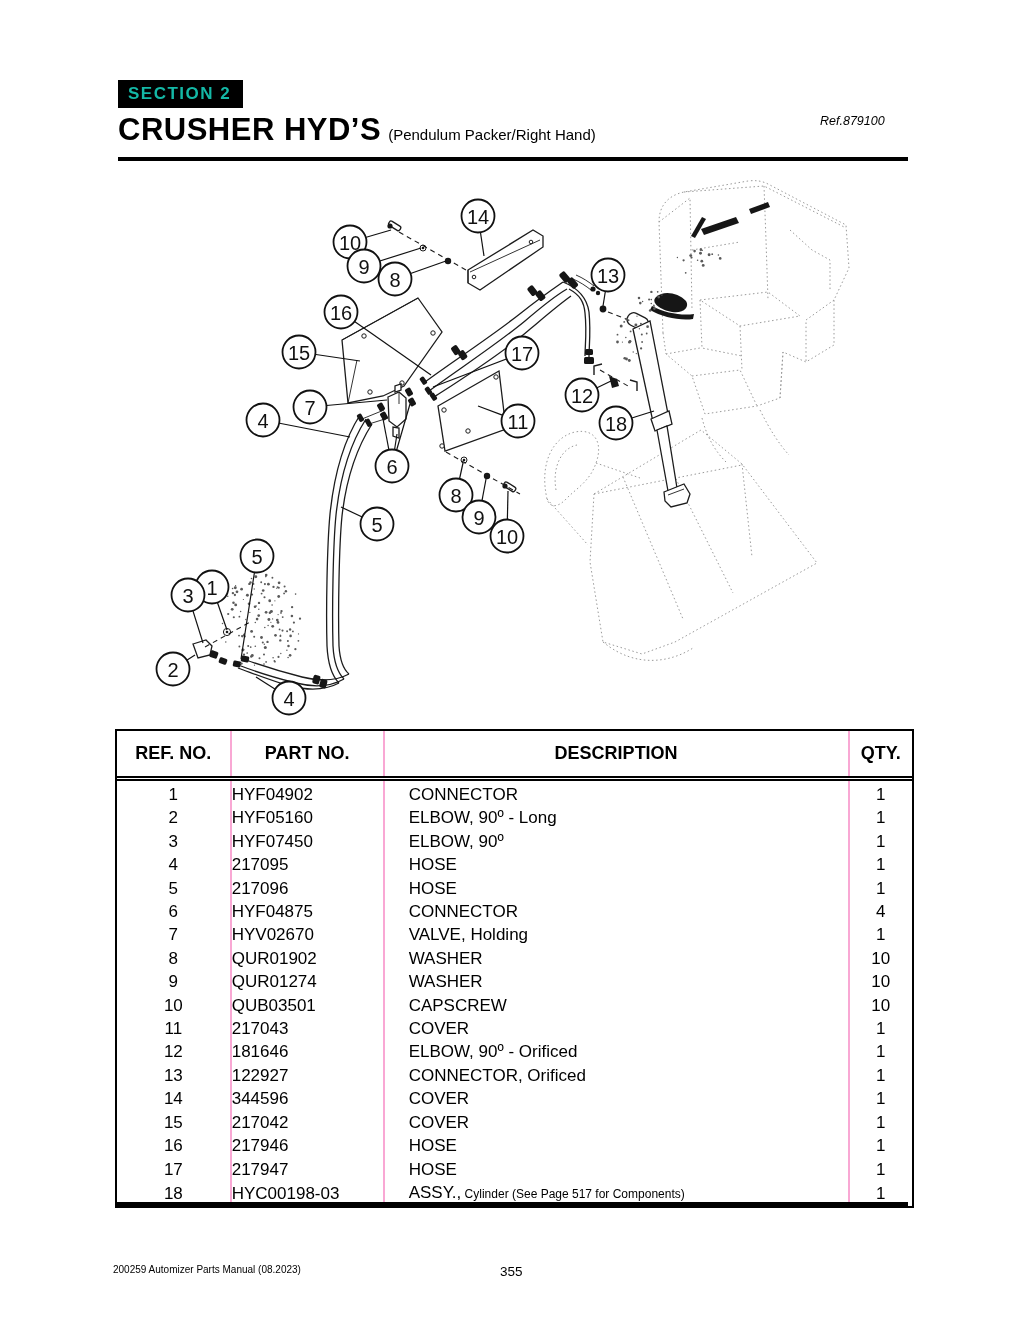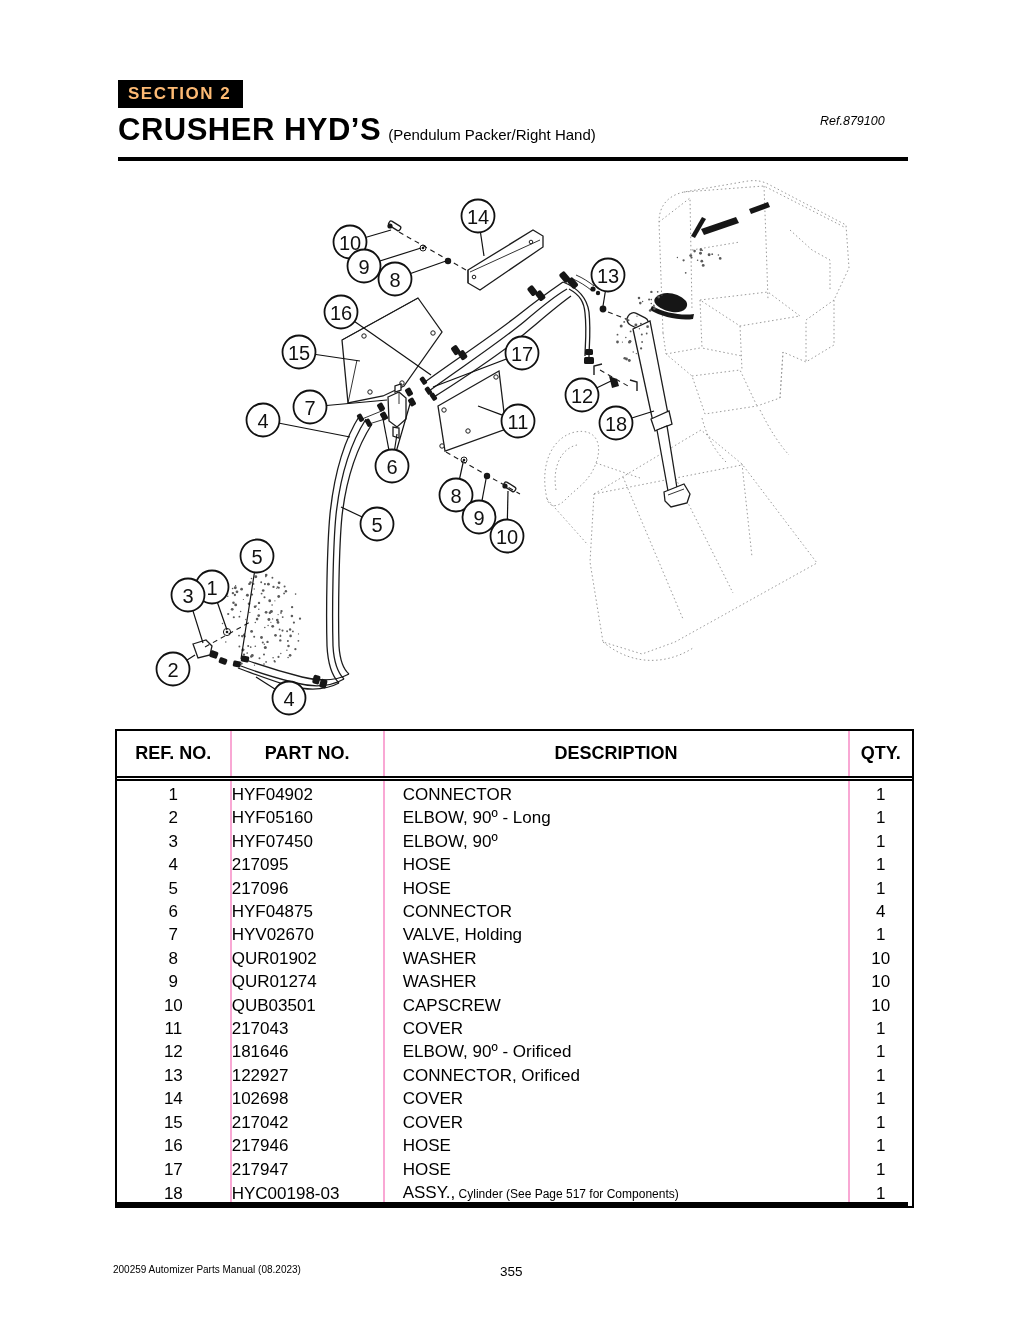--- a/index.html
+++ b/index.html
@@ -5,21 +5,21 @@
   html,body { margin:0; padding:0; }
   body {
     width:1024px; height:1326px; position:relative; background:#ffffff;
     font-family:"Liberation Sans", sans-serif; color:#000;
     overflow:hidden;
   }
   .abs { position:absolute; }
 
   
   #section-badge {
-    left:118px; top:80px; height:28px; background:#000; color:#fdba74;
+    left:118px; top:80px; height:28px; background:#000; color:#14b8a6;
     font-weight:bold; font-size:17px; line-height:28px;
     padding:0 12px 0 10px; letter-spacing:1.5px;
   }
   #title-line { left:118px; top:112px; white-space:nowrap; }
   #page-title { font-weight:bold; font-size:31px; letter-spacing:0.5px; }
   #page-subtitle { font-weight:normal; font-size:15px; margin-left:7px; }
   #ref-number { left:820px; top:114px; font-style:italic; font-size:12.5px; }
   #top-rule { left:118px; top:157px; width:790px; height:4px; background:#000; }
 
   
@@ -44,21 +44,21 @@
   table { border-collapse:collapse; width:100%; table-layout:fixed; }
   col.c1 { width:113px; } col.c2 { width:152px; } col.c3 { width:462px; } col.c4 { width:63px; }
   th {
     font-size:18px; font-weight:bold; height:29px; text-align:center;
     border-bottom:5px double #000; padding:8px;
   }
   td { font-size:17px; height:23.4px; padding:0; line-height:23.4px; white-space:nowrap; overflow:hidden; }
   .bl { border-left:2px solid #f9a8d4; }
   td.ref, td.qty { text-align:center; }
   td.part { padding-left:0; }
-  td.desc { padding-left:18px; }
+  td.desc { padding-left:24px; }
   td.desc .note { font-size:12px; }
   tbody tr:first-child td { padding-top:2px; }
 
   
   #bottom-rule { left:115px; top:1202px; width:793px; height:4px; background:#000; }
   #footer-left { left:113px; top:1264px; font-size:10px; }
   #footer-page { left:500px; top:1264px; font-size:13.5px; }
 </style>
 </head>
 <body>
@@ -627,21 +627,21 @@
           <td class="qty bl">1</td>
         </tr>
         <tr>
           <td class="ref">13</td>
           <td class="part bl">122927</td>
           <td class="desc bl">CONNECTOR, Orificed</td>
           <td class="qty bl">1</td>
         </tr>
         <tr>
           <td class="ref">14</td>
-          <td class="part bl">102698</td>
+          <td class="part bl">344596</td>
           <td class="desc bl">COVER</td>
           <td class="qty bl">1</td>
         </tr>
         <tr>
           <td class="ref">15</td>
           <td class="part bl">217042</td>
           <td class="desc bl">COVER</td>
           <td class="qty bl">1</td>
         </tr>
         <tr>

